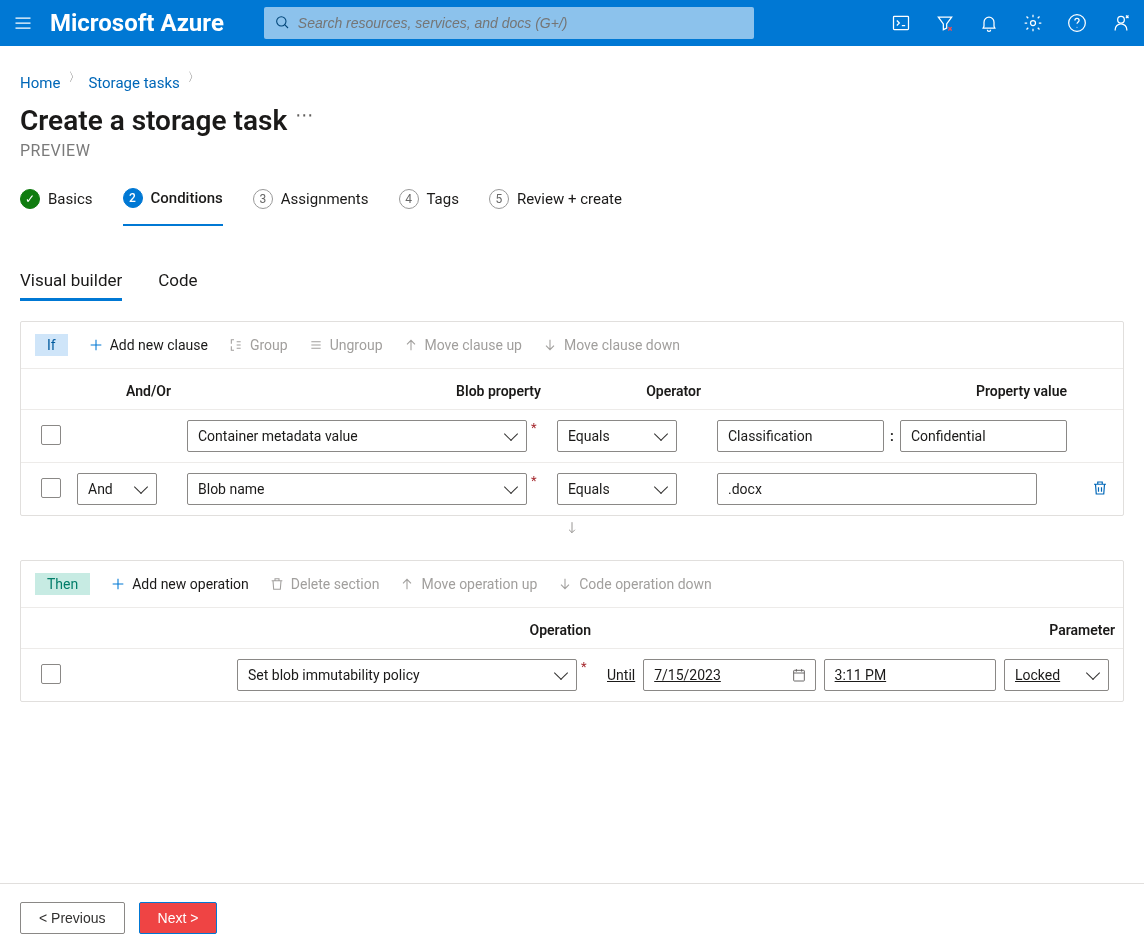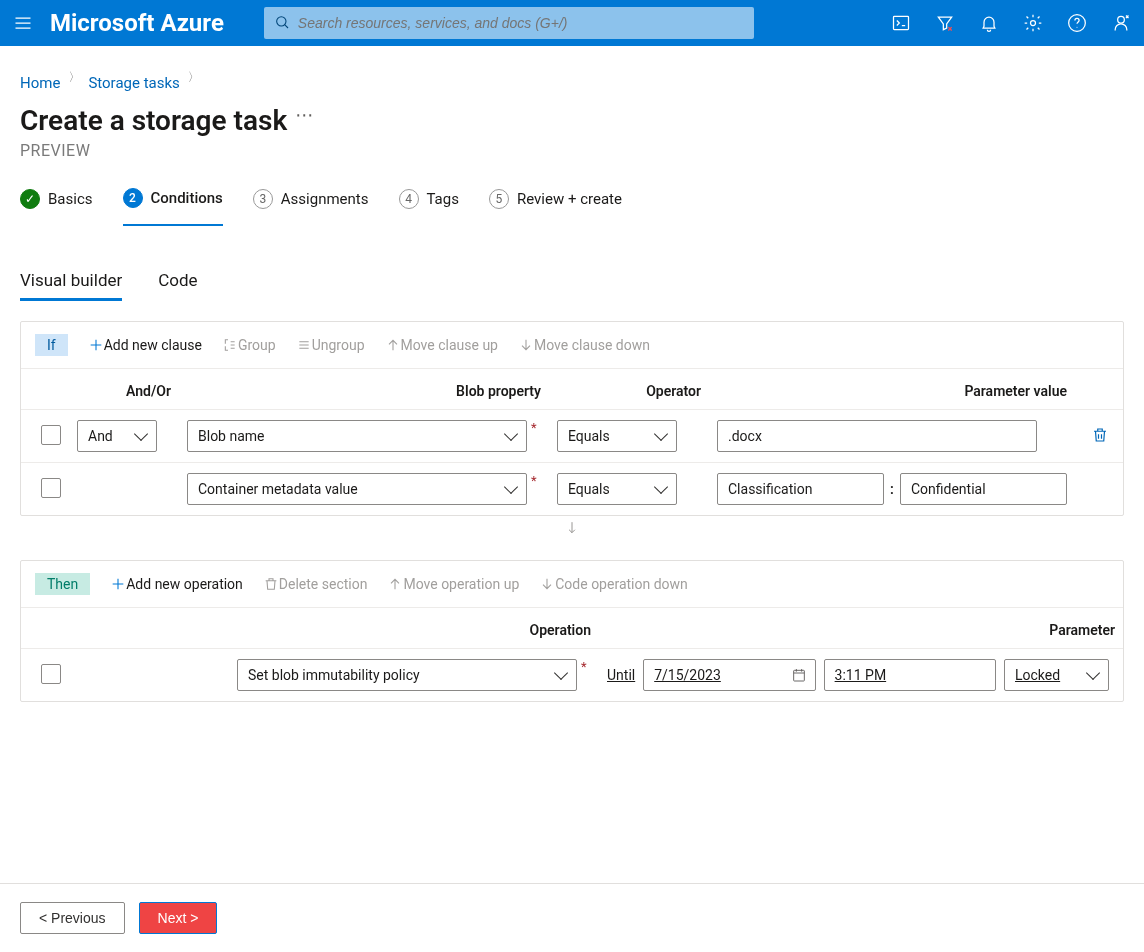--- a/index.html
+++ b/index.html
@@ -104,21 +104,21 @@
     display:flex; align-items:center; gap: 20px;
     padding: 12px 14px;
   }
   .pill {
     padding: 3px 12px;
     font-size: 14px;
     border-radius: 0;
   }
   .pill-if   { background: #cfe5f9; color:#005a9e; }
   .pill-then { background: #c7ebe3; color:#027d69; }
-  .tb-btn { display:flex; align-items:center; font-size:14px; cursor:pointer; }
+  .tb-btn { display:flex; align-items:center; gap:6px; font-size:14px; cursor:pointer; }
   .tb-btn.enabled  { color:#1b1a19; }
   .tb-btn.disabled { color:#a19f9d; cursor:default; }
   .tb-btn svg { width:16px; height:16px; fill:none; stroke:currentColor; stroke-width:1.6; }
   .plus-icon svg { stroke:#0078d4; }
 
   
   .cond-table { width:100%; border-collapse: collapse; }
   .cond-table th, .cond-table td {
     text-align:right;
     padding: 10px 8px;
@@ -362,27 +362,56 @@
       <col style="width:160px">
       <col>
       <col style="width:48px">
     </colgroup>
     <thead>
       <tr>
         <th></th>
         <th>And/Or</th>
         <th>Blob property</th>
         <th>Operator</th>
-        <th>Parameter value</th>
+        <th>Property value</th>
         <th></th>
       </tr>
     </thead>
     <tbody>
       <tr>
         <td><span class="chk"></span></td>
+        <td></td>
+        <td>
+          <div style="display:flex;align-items:flex-start;">
+            <div class="sel w-prop">
+              <span>Container metadata value</span>
+            </div>
+              <span class="star">*</span>
+          </div>
+        </td>
+        <td>
+          <div class="sel w-op">
+            <span>Equals</span>
+          </div>
+        </td>
+        <td>
+          <div class="val-row">
+            <div class="txt w-small1">
+              <span>Classification</span>
+            </div>
+            <span class="colon">:</span>
+            <div class="txt w-small2">
+              <span>Confidential</span>
+            </div>
+          </div>
+        </td>
+        <td></td>
+      </tr>
+      <tr>
+        <td><span class="chk"></span></td>
         <td>
           <div class="sel w-andor">
             <span>And</span>
           </div>
         </td>
         <td>
           <div style="display:flex;align-items:flex-start;">
             <div class="sel w-prop">
               <span>Blob name</span>
             </div>
@@ -399,49 +428,20 @@
             <span>.docx</span>
           </div>
         </td>
         <td>
           <span class="trash">
             <svg viewBox="0 0 24 24">
                 <path d="M4 7h16M9 7V4h6v3M6 7l1 13h10l1-13M10 11v6M14 11v6"></path>
               </svg>
           </span>
         </td>
-      </tr>
-      <tr>
-        <td><span class="chk"></span></td>
-        <td></td>
-        <td>
-          <div style="display:flex;align-items:flex-start;">
-            <div class="sel w-prop">
-              <span>Container metadata value</span>
-            </div>
-              <span class="star">*</span>
-          </div>
-        </td>
-        <td>
-          <div class="sel w-op">
-            <span>Equals</span>
-          </div>
-        </td>
-        <td>
-          <div class="val-row">
-            <div class="txt w-small1">
-              <span>Classification</span>
-            </div>
-            <span class="colon">:</span>
-            <div class="txt w-small2">
-              <span>Confidential</span>
-            </div>
-          </div>
-        </td>
-        <td></td>
       </tr>
     </tbody>
   </table>
 </div>
 
 <div class="connector">
   <svg viewBox="0 0 24 24">
       <path d="M12 2v18M7 15l5 5 5-5"></path>
     </svg>
 </div>

